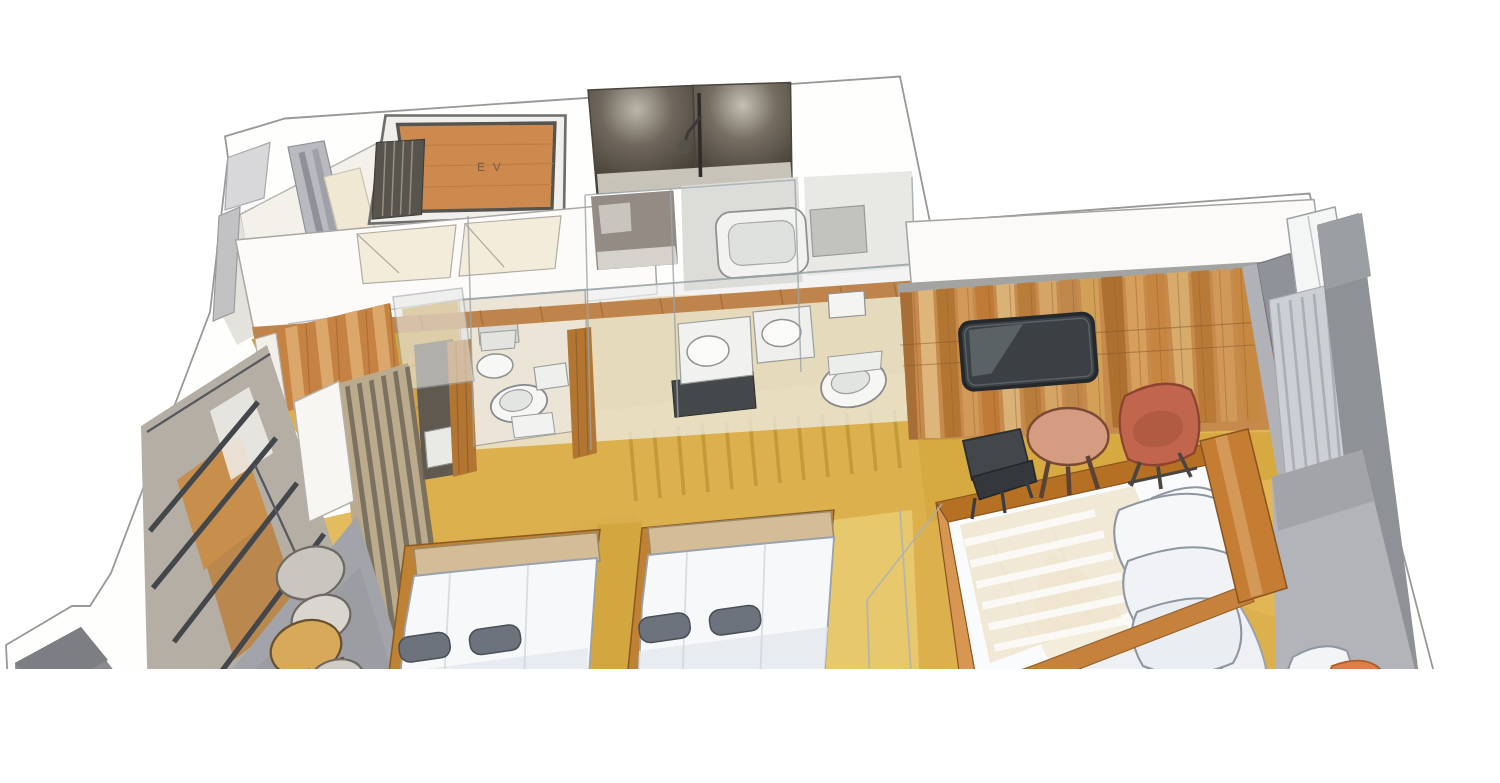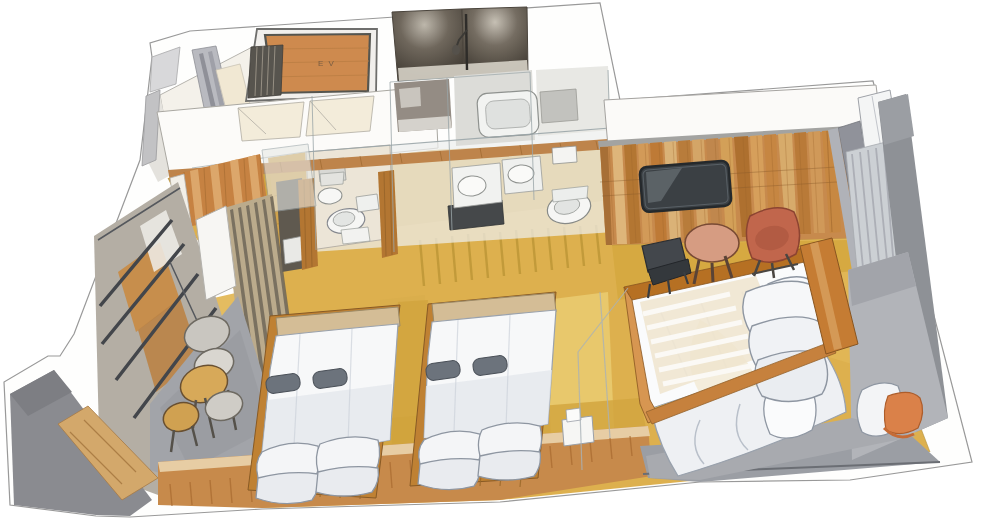--- a/index.html
+++ b/index.html
@@ -1,16 +1,16 @@
 <!DOCTYPE html>
 <html><head>
 <meta charset="utf-8">
 <style>
 html,body{margin:0;padding:0;background:#ffffff;}
-#scene{width:1000px;height:522px;position:relative;font-family:"Liberation Sans",sans-serif;}
+#scene{width:1000px;height:398px;position:relative;font-family:"Liberation Sans",sans-serif;margin-top:48px;}
 svg{filter:blur(0.5px) saturate(0.96);}
 </style>
 </head>
 <body>
 <div id="scene">
 <svg width="1000" height="522" viewBox="0 0 1000 522" xmlns="http://www.w3.org/2000/svg">
 <defs>
 <radialGradient id="showerglow1" cx="45%" cy="22%" r="75%">
 <stop offset="0%" stop-color="#bdb7ab"></stop>
           <stop offset="45%" stop-color="#6f675c"></stop>

